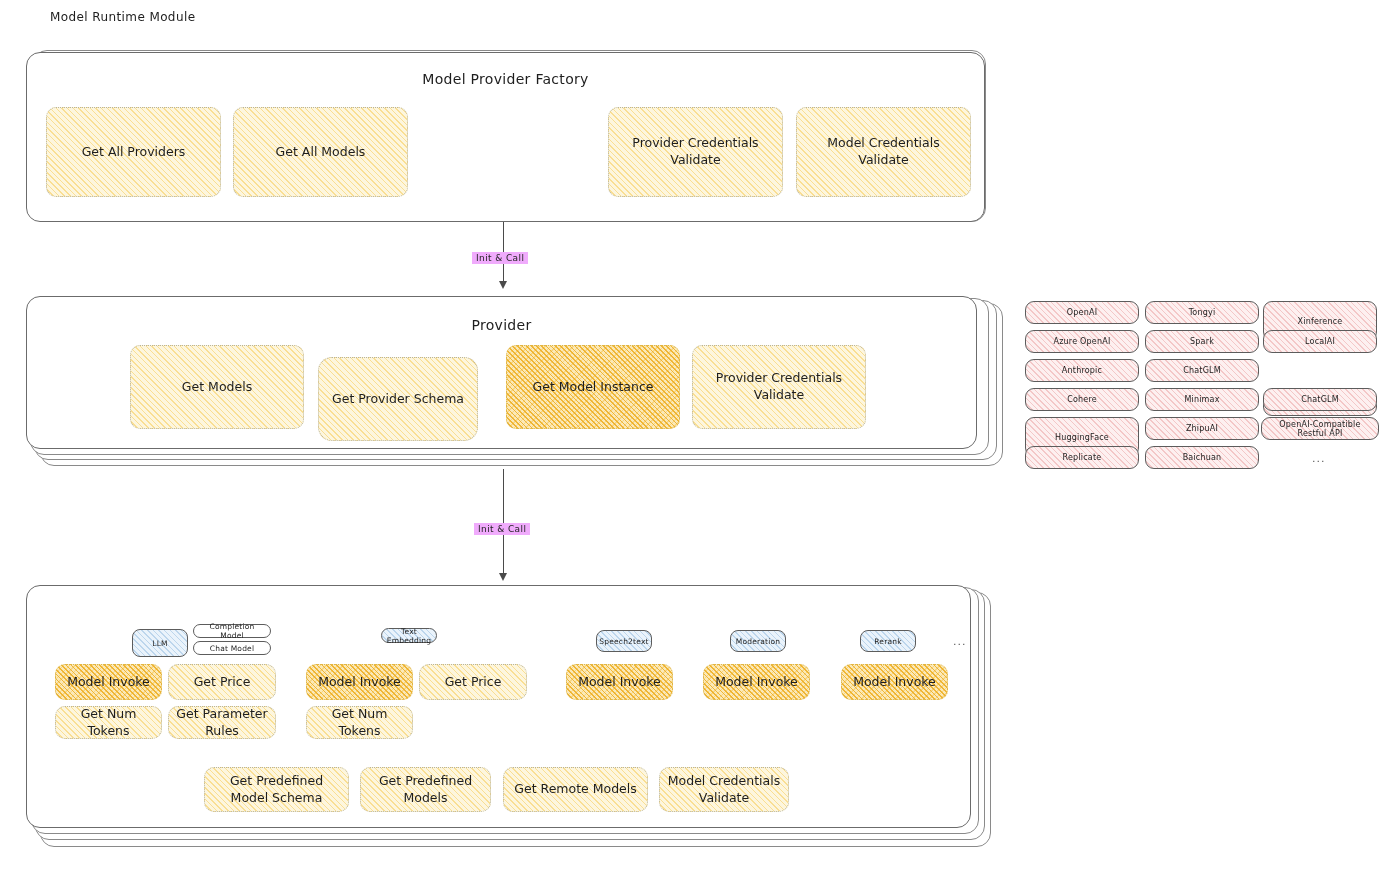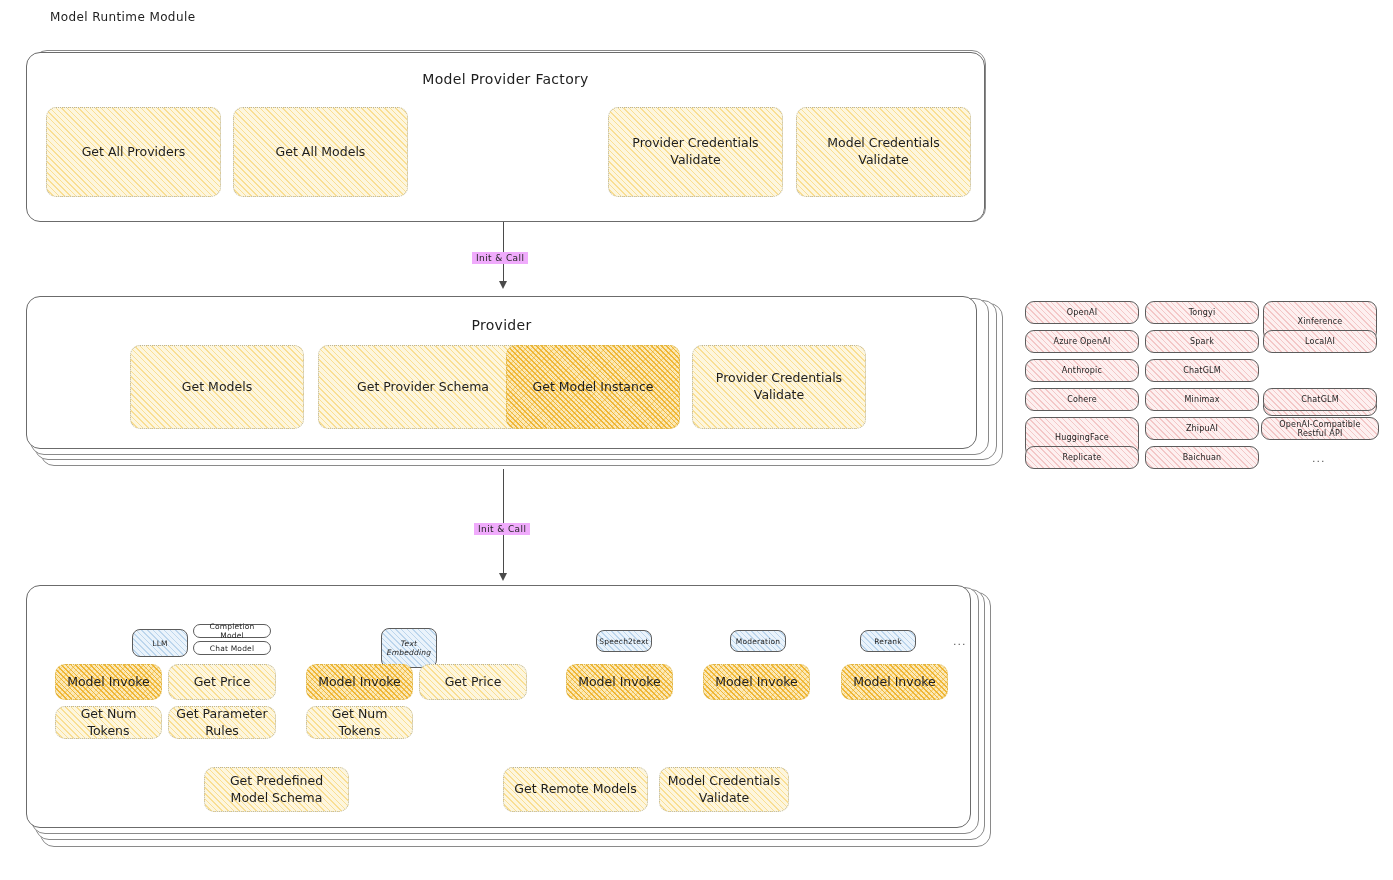--- a/index.html
+++ b/index.html
@@ -192,21 +192,21 @@
 <div class="arrow-head" style="left:499px; top:281px;"></div>
 <div class="arrow-label" style="left:472px; top:252px;">Init &amp; Call</div>
 
 <div class="stack-layer" style="left:40px; top:303px; width:963px; height:163px;"></div>
 <div class="stack-layer" style="left:34px; top:300px; width:963px; height:160px;"></div>
 <div class="stack-layer" style="left:30px; top:298px; width:959px; height:157px;"></div>
 <div class="container" style="left:26px; top:296px; width:951px; height:153px;">
   <div class="container-title" style="top:20px;">Provider</div>
 
   <div class="node" style="left:103px; top:48px; width:174px; height:84px;">Get Models</div>
-  <div class="node" style="left:291px; top:48px; width:210px; height:84px;">Get Provider Schema</div>
+  <div class="node" style="left:291px; top:60px; width:160px; height:84px;border-radius:14px;">Get Provider Schema</div>
   <div class="node strong" style="left:479px; top:48px; width:174px; height:84px;">Get Model Instance</div>
   <div class="node" style="left:665px; top:48px; width:174px; height:84px;">Provider Credentials Validate</div>
 </div>
 
 <div class="chip" style="left:1025px; top:301px; width:114px; height:23px;">OpenAI</div>
 <div class="chip" style="left:1025px; top:330px; width:114px; height:23px;">Azure OpenAI</div>
 <div class="chip" style="left:1025px; top:359px; width:114px; height:23px;">Anthropic</div>
 <div class="chip" style="left:1025px; top:388px; width:114px; height:23px;">Cohere</div>
 <div class="chip" style="left:1025px; top:417px; width:114px; height:40px;">HuggingFace</div>
 <div class="chip" style="left:1025px; top:446px; width:114px; height:23px;">Replicate</div>
@@ -236,33 +236,34 @@
 
   <div class="tag" style="left:105px; top:43px; width:56px; height:28px;">LLM</div>
   <div class="tag plain" style="left:166px; top:38px; width:78px; height:14px;">Completion Model</div>
   <div class="tag plain" style="left:166px; top:55px; width:78px; height:14px;">Chat Model</div>
 
   <div class="node strong" style="left:28px; top:78px; width:107px; height:36px;">Model Invoke</div>
   <div class="node" style="left:141px; top:78px; width:108px; height:36px;">Get Price</div>
   <div class="node" style="left:28px; top:120px; width:107px; height:33px;">Get Num Tokens</div>
   <div class="node" style="left:141px; top:120px; width:108px; height:33px;">Get Parameter Rules</div>
 
-  <div class="tag" style="left:354px; top:42px; width:56px; height:40px;font-style:italic;">Text Embedding</div>
+  <div class="tag" style="left:354px; top:42px; width:56px; height:15px;">Text Embedding</div>
 
   <div class="node strong" style="left:279px; top:78px; width:107px; height:36px;">Model Invoke</div>
   <div class="node" style="left:392px; top:78px; width:108px; height:36px;">Get Price</div>
   <div class="node" style="left:279px; top:120px; width:107px; height:33px;">Get Num Tokens</div>
 
   <div class="tag" style="left:569px; top:44px; width:56px; height:22px;">Speech2text</div>
   <div class="node strong" style="left:539px; top:78px; width:107px; height:36px;">Model Invoke</div>
 
   <div class="tag" style="left:703px; top:44px; width:56px; height:22px;">Moderation</div>
   <div class="node strong" style="left:676px; top:78px; width:107px; height:36px;">Model Invoke</div>
 
   <div class="tag" style="left:833px; top:44px; width:56px; height:22px;">Rerank</div>
   <div class="node strong" style="left:814px; top:78px; width:107px; height:36px;">Model Invoke</div>
 
   <div class="ellipsis-mark" style="left:926px; top:49px;">...</div>
 
   <div class="node" style="left:177px; top:181px; width:145px; height:45px;">Get Predefined Model Schema</div>
+  <div class="node" style="left:333px; top:181px; width:131px; height:45px;">Get Predefined Models</div>
   <div class="node" style="left:476px; top:181px; width:145px; height:45px;">Get Remote Models</div>
   <div class="node" style="left:632px; top:181px; width:130px; height:45px;">Model Credentials Validate</div>
 </div>
 
 </body></html>

